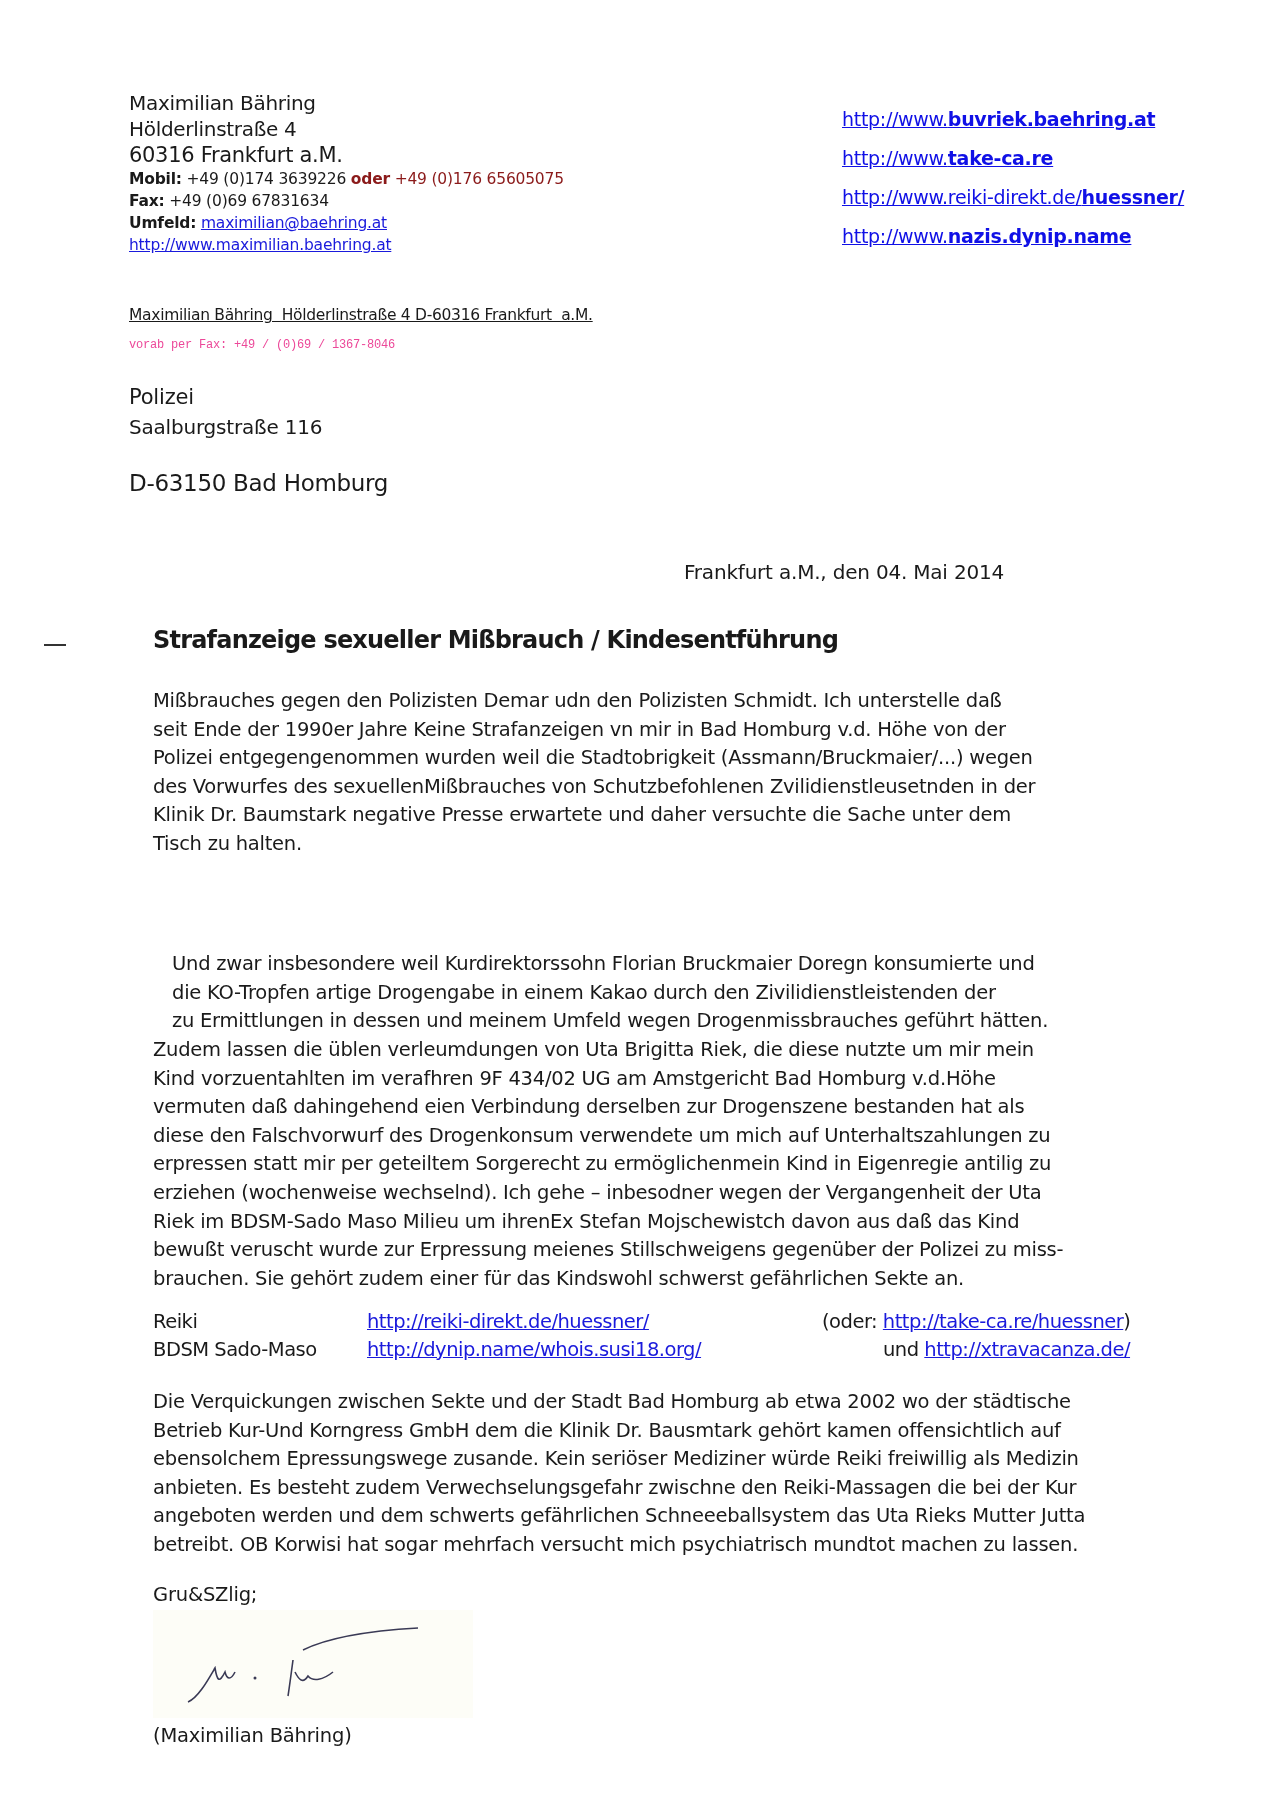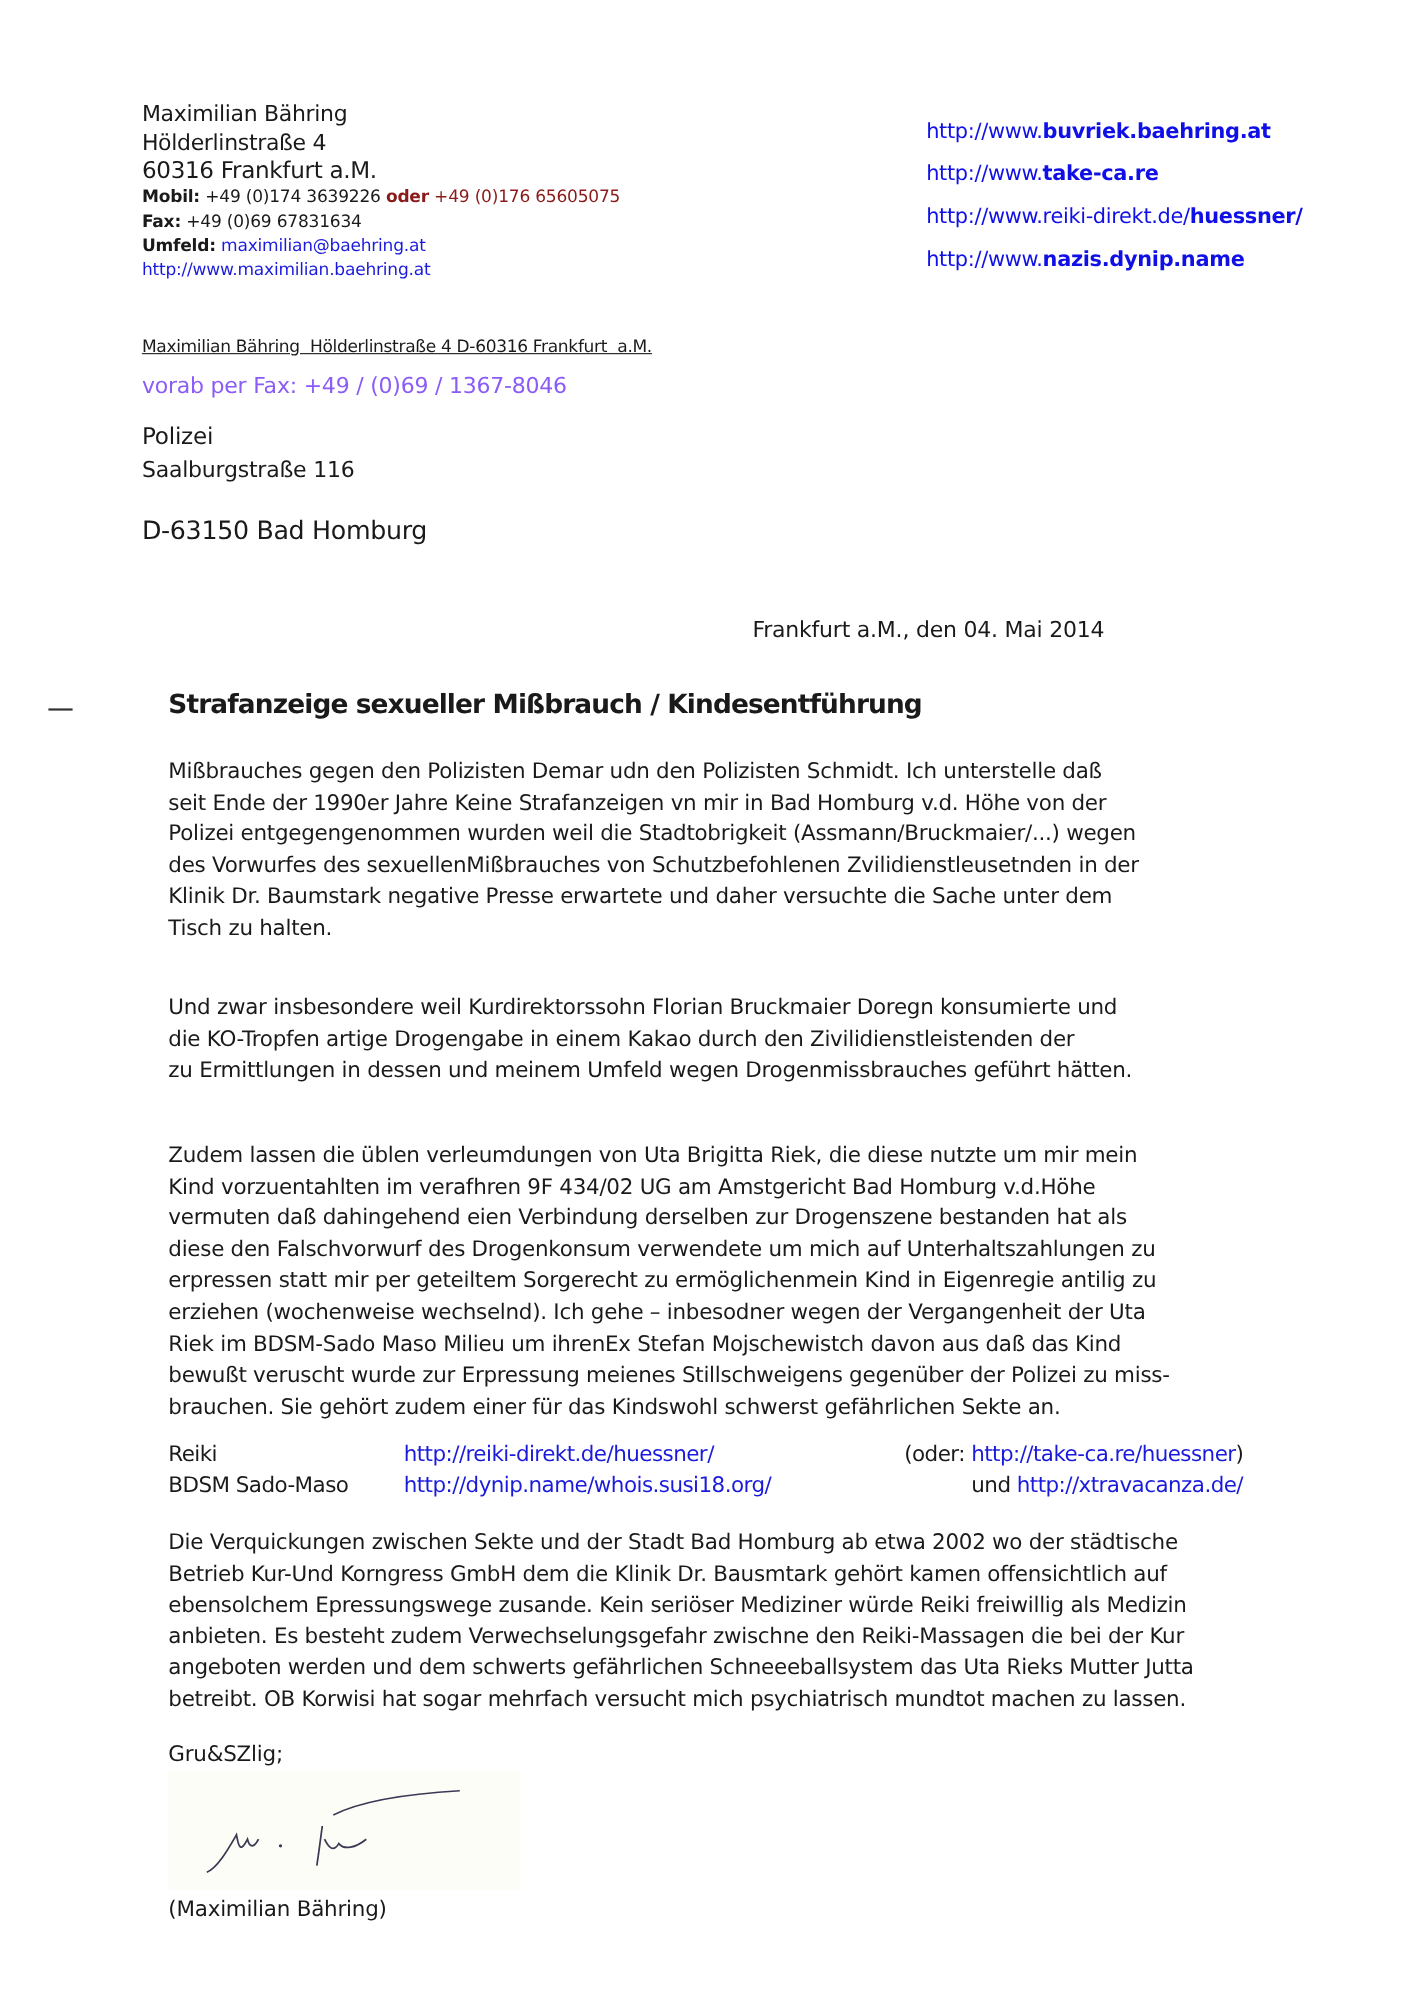--- a/index.html
+++ b/index.html
@@ -2,56 +2,56 @@
 <html><head>
   <meta charset="utf-8">
   <style>
     html, body { margin: 0; padding: 0; background: #ffffff; }
     body {
       width: 1280px; height: 1811px; position: relative; overflow: hidden;
       font-family: "DejaVu Sans", "Liberation Sans", sans-serif;
       color: #1a1a1a;
     }
     .abs { position: absolute; }
-    a { color: #1a1adc; }
+    a { color: #1a1adc; text-decoration: underline; }
 
     
     .sender { left: 129px; top: 90px; line-height: 26px; }
     .sender .big { font-size: 20px; letter-spacing: -0.3px; display: block; height: 26px; }
     .sender .big.city { font-size: 21px; }
     .sender .small { font-size: 15.5px; display: block; line-height: 22px; letter-spacing: -0.2px; }
     .sender .small b { font-weight: 600; }
     .red { color: #8b1a1a; }
     .red b { font-weight: 600; }
     .sender a { font-size: 15.5px; }
 
     
     .rlinks { left: 842px; top: 100px; font-size: 19px; font-weight: bold; line-height: 39px; letter-spacing: -0.3px; }
     .rlinks a { display: block; color: #1010e6; }
     .rlinks .thin { font-weight: normal; }
 
     
     .return-line { left: 129px; top: 306px; font-size: 15.5px; text-decoration: underline; letter-spacing: -0.3px; white-space: pre; }
-    .fax-ahead { left: 129px; top: 338px; font-size: 20px; color: #8b5cf6; letter-spacing: -0.2px; }
+    .fax-ahead { left: 129px; top: 338px; font-size: 12px; color: #ec4899; letter-spacing: -0.2px; font-family: Liberation Mono, monospace; }
 
     
     .recipient { left: 129px; top: 382px; font-size: 21px; line-height: 30px; letter-spacing: -0.2px; }
     .recipient .l2 { font-size: 20px; }
     .recipient-city { left: 129px; top: 470px; font-size: 23px; letter-spacing: -0.3px; }
 
     .date { left: 684px; top: 560px; font-size: 20px; letter-spacing: -0.2px; }
 
     .fold-mark { left: 44px; top: 644px; width: 22px; height: 2px; background: #333; }
 
     .subject { left: 153px; top: 626px; font-size: 24px; font-weight: bold; letter-spacing: -0.8px; }
 
     .body { left: 153px; width: 1000px; font-size: 19.5px; line-height: 28.6px; letter-spacing: -0.25px; }
     .body .line { display: block; white-space: nowrap; }
     .p1 { top: 687px; }
-    .p2 { top: 902px; }
+    .p2 { top: 950px; margin-left: 19px; }
     .p3 { top: 1036px; }
 
     .links-table { left: 153px; top: 1308px; font-size: 19.5px; line-height: 28px; letter-spacing: -0.5px; }
     .links-table .row { position: relative; height: 28px; white-space: nowrap; }
     .links-table .label { position: absolute; left: 0; }
     .links-table .url1 { position: absolute; left: 214px; color: #1a1adc; }
     .links-table .extra { position: absolute; margin-left: 24px; }
     .links-table .r1 .extra { left: 645px; }
     .links-table .r2 .extra { left: 706px; }
 

